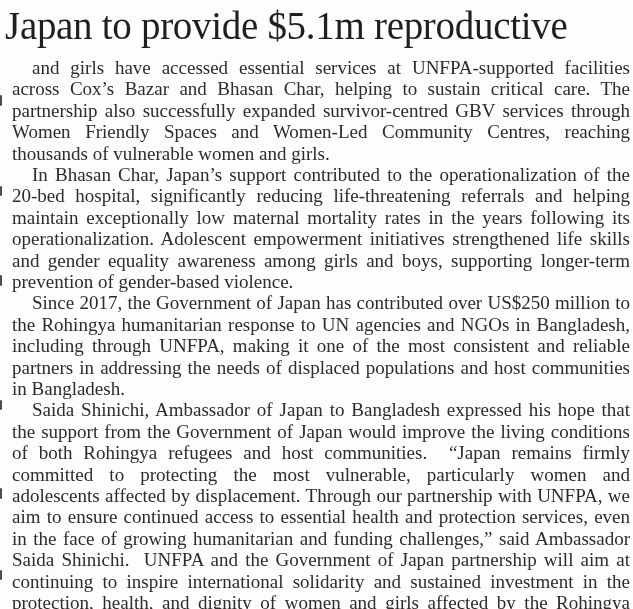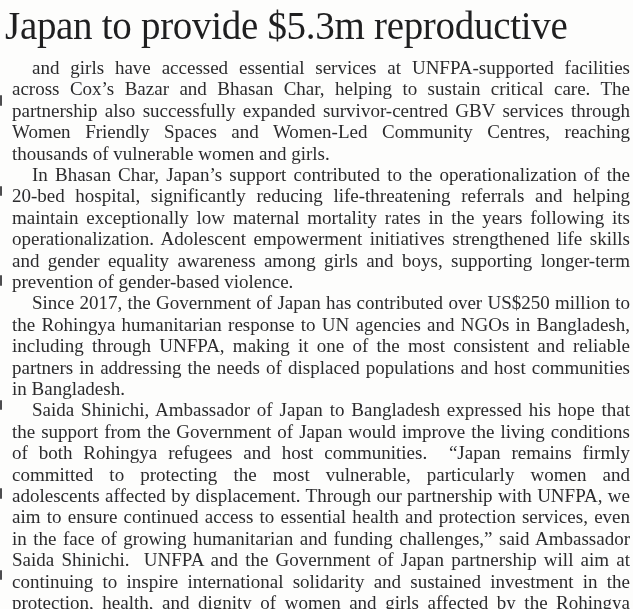--- a/index.html
+++ b/index.html
@@ -50,21 +50,21 @@
     width: 2px;
     background: #4d4d4f;
     border-radius: 1px;
   }
 </style>
 </head>
 <body>
 
 <div class="article">
 
-  <h1 class="headline">Japan to provide $5.3m reproductive</h1>
+  <h1 class="headline">Japan to provide $5.1m reproductive</h1>
 
   <div class="body-text">
     <p>and girls have accessed essential services at UNFPA-supported facilities across Cox’s Bazar and Bhasan Char, helping to sustain critical care. The partnership also successfully expanded survivor-centred GBV services through Women Friendly Spaces and Women-Led Community Centres, reaching thousands of vulnerable women and girls.</p>
     <p>In Bhasan Char, Japan’s support contributed to the operationalization of the 20-bed hospital, significantly reducing life-threatening referrals and helping maintain exceptionally low maternal mortality rates in the years following its operationalization. Adolescent empowerment initiatives strengthened life skills and gender equality awareness among girls and boys, supporting longer-term prevention of gender-based violence.</p>
     <p>Since 2017, the Government of Japan has contributed over US$250 million to the Rohingya humanitarian response to UN agencies and NGOs in Bangladesh, including through UNFPA, making it one of the most consistent and reliable partners in addressing the needs of displaced populations and host communities in Bangladesh.</p>
     <p>Saida Shinichi, Ambassador of Japan to Bangladesh expressed his hope that the support from the Government of Japan would improve the living conditions of both Rohingya refugees and host communities.&nbsp; “Japan remains firmly committed to protecting the most vulnerable, particularly women and adolescents affected by displacement. Through our partnership with UNFPA, we aim to ensure continued access to essential health and protection services, even in the face of growing humanitarian and funding challenges,” said Ambassador Saida Shinichi.&nbsp; UNFPA and the Government of Japan partnership will aim at continuing to inspire international solidarity and sustained investment in the protection, health, and dignity of women and girls affected by the Rohingya crisis.</p>
   </div>
 
   <div class="scan-artifact" style="top: 95px;  height: 11px;"></div>
   <div class="scan-artifact" style="top: 186px; height: 10px;"></div>

